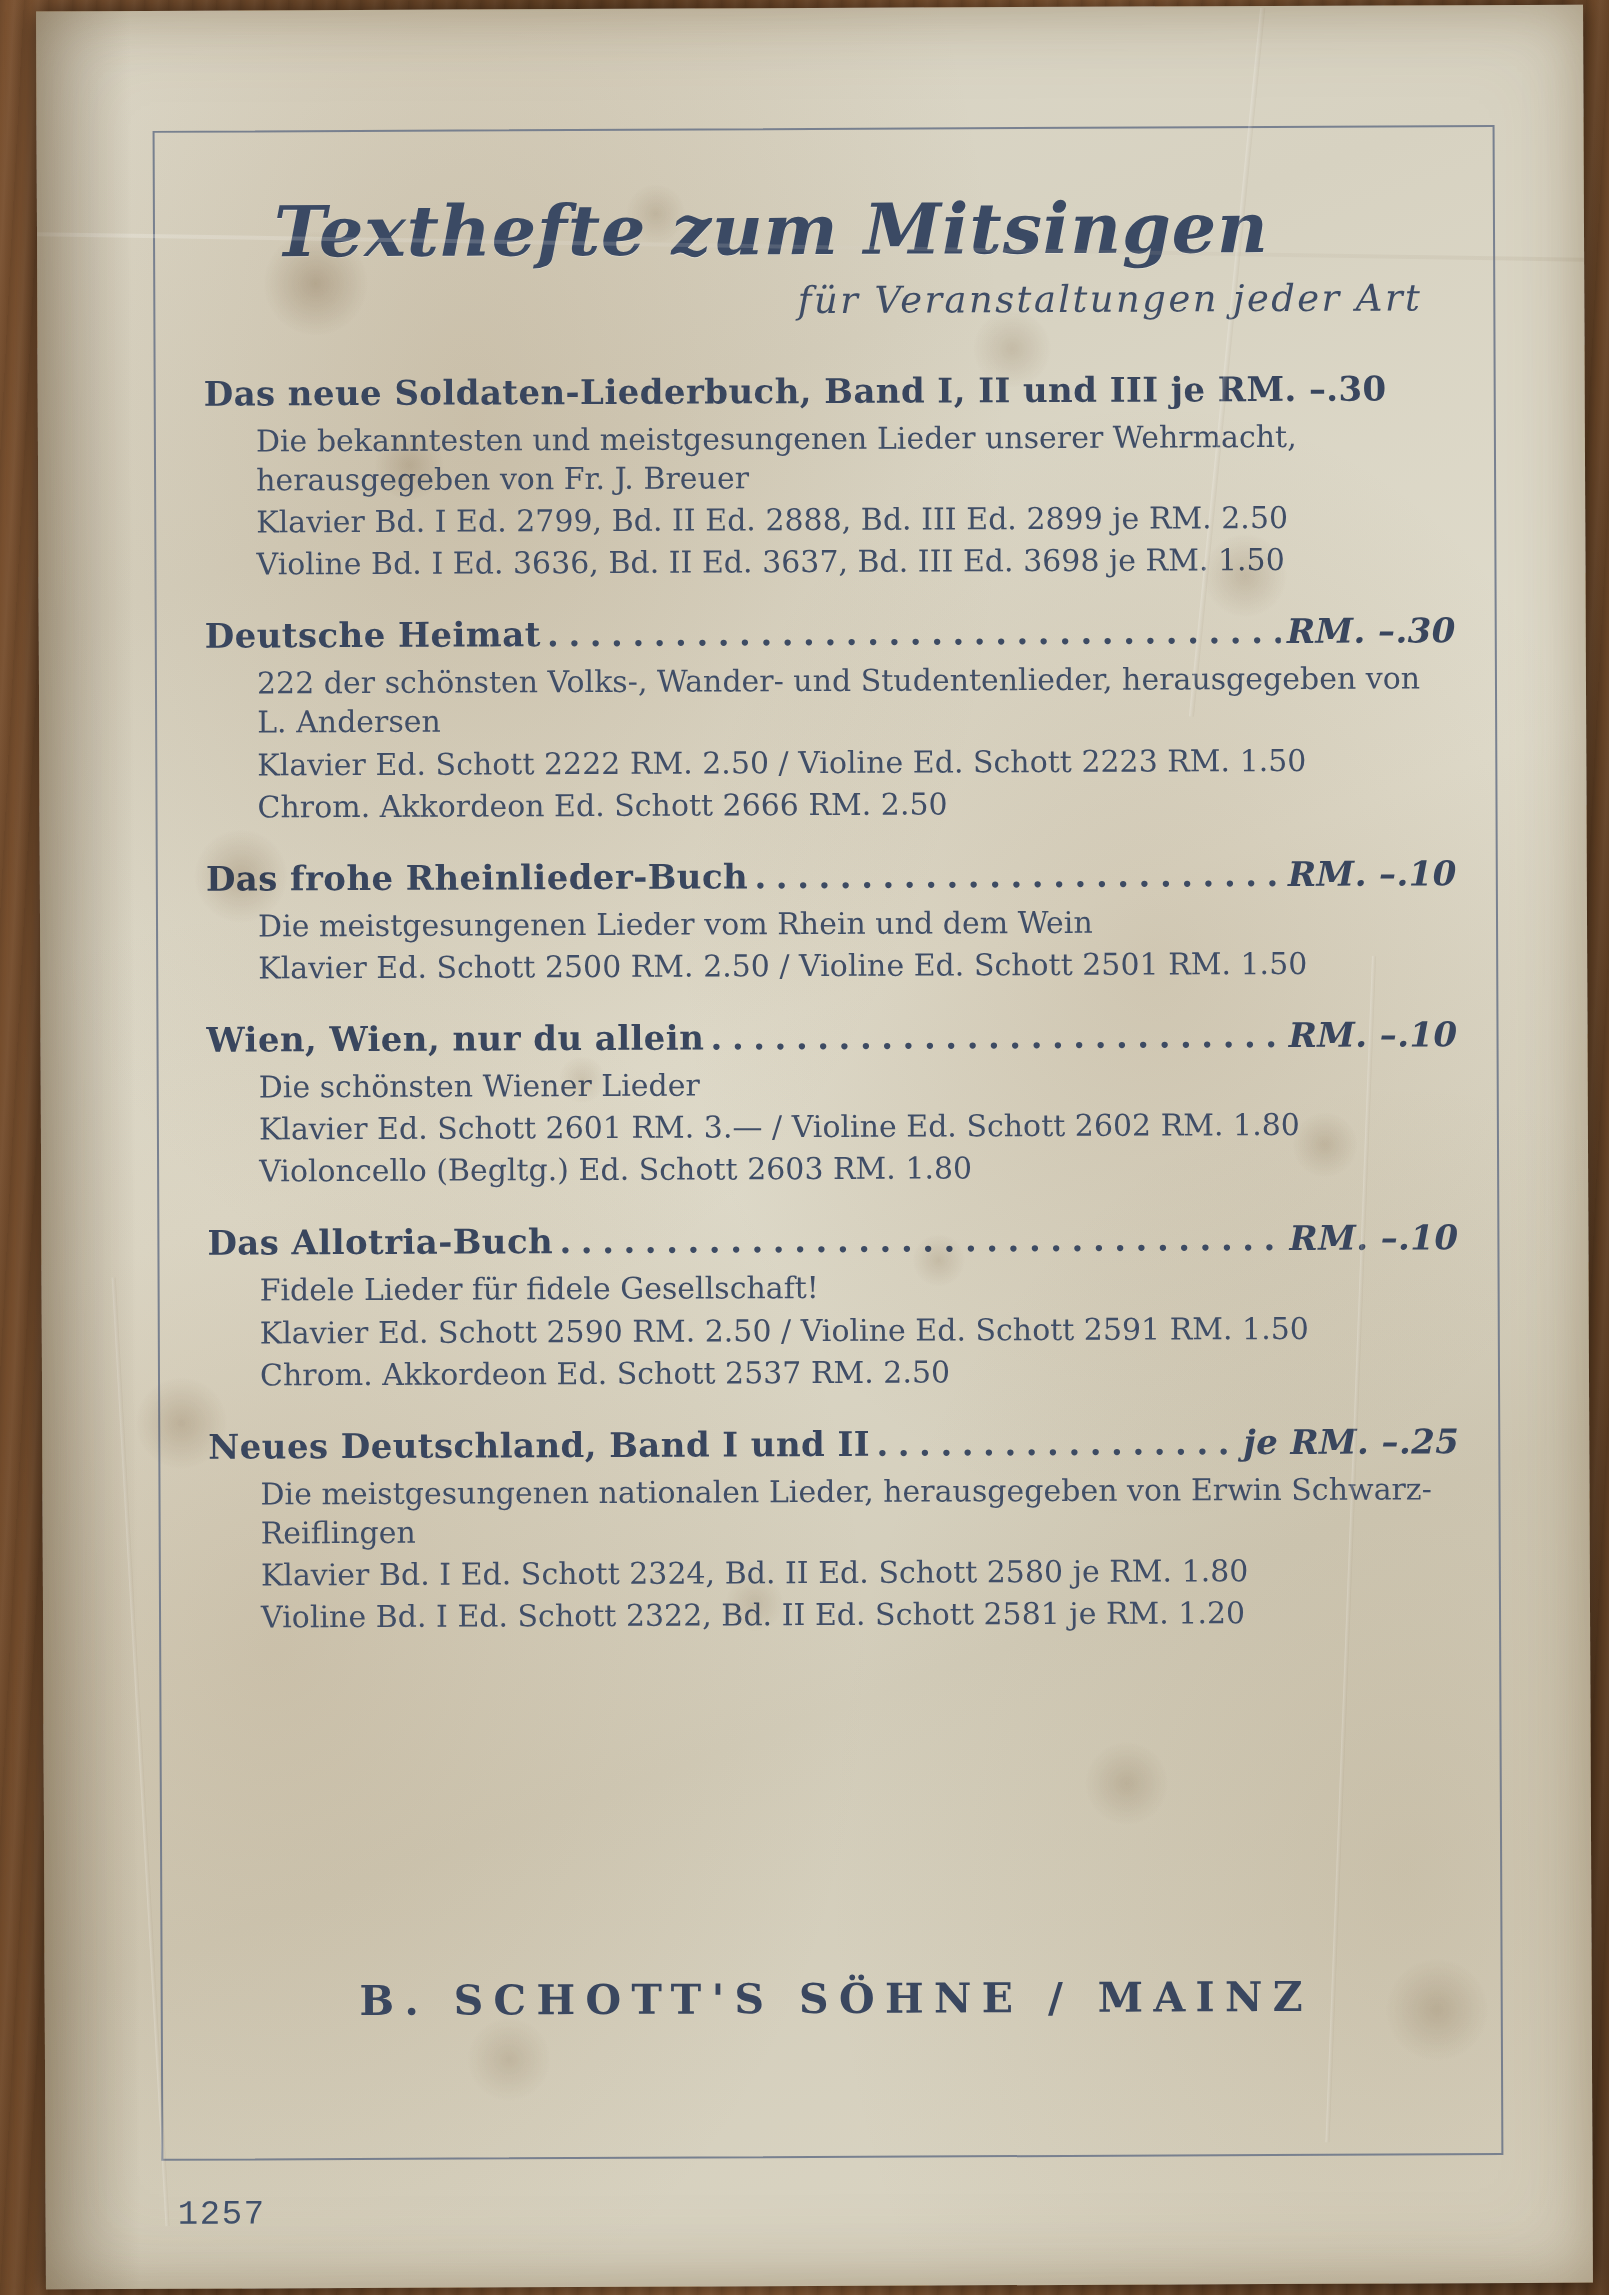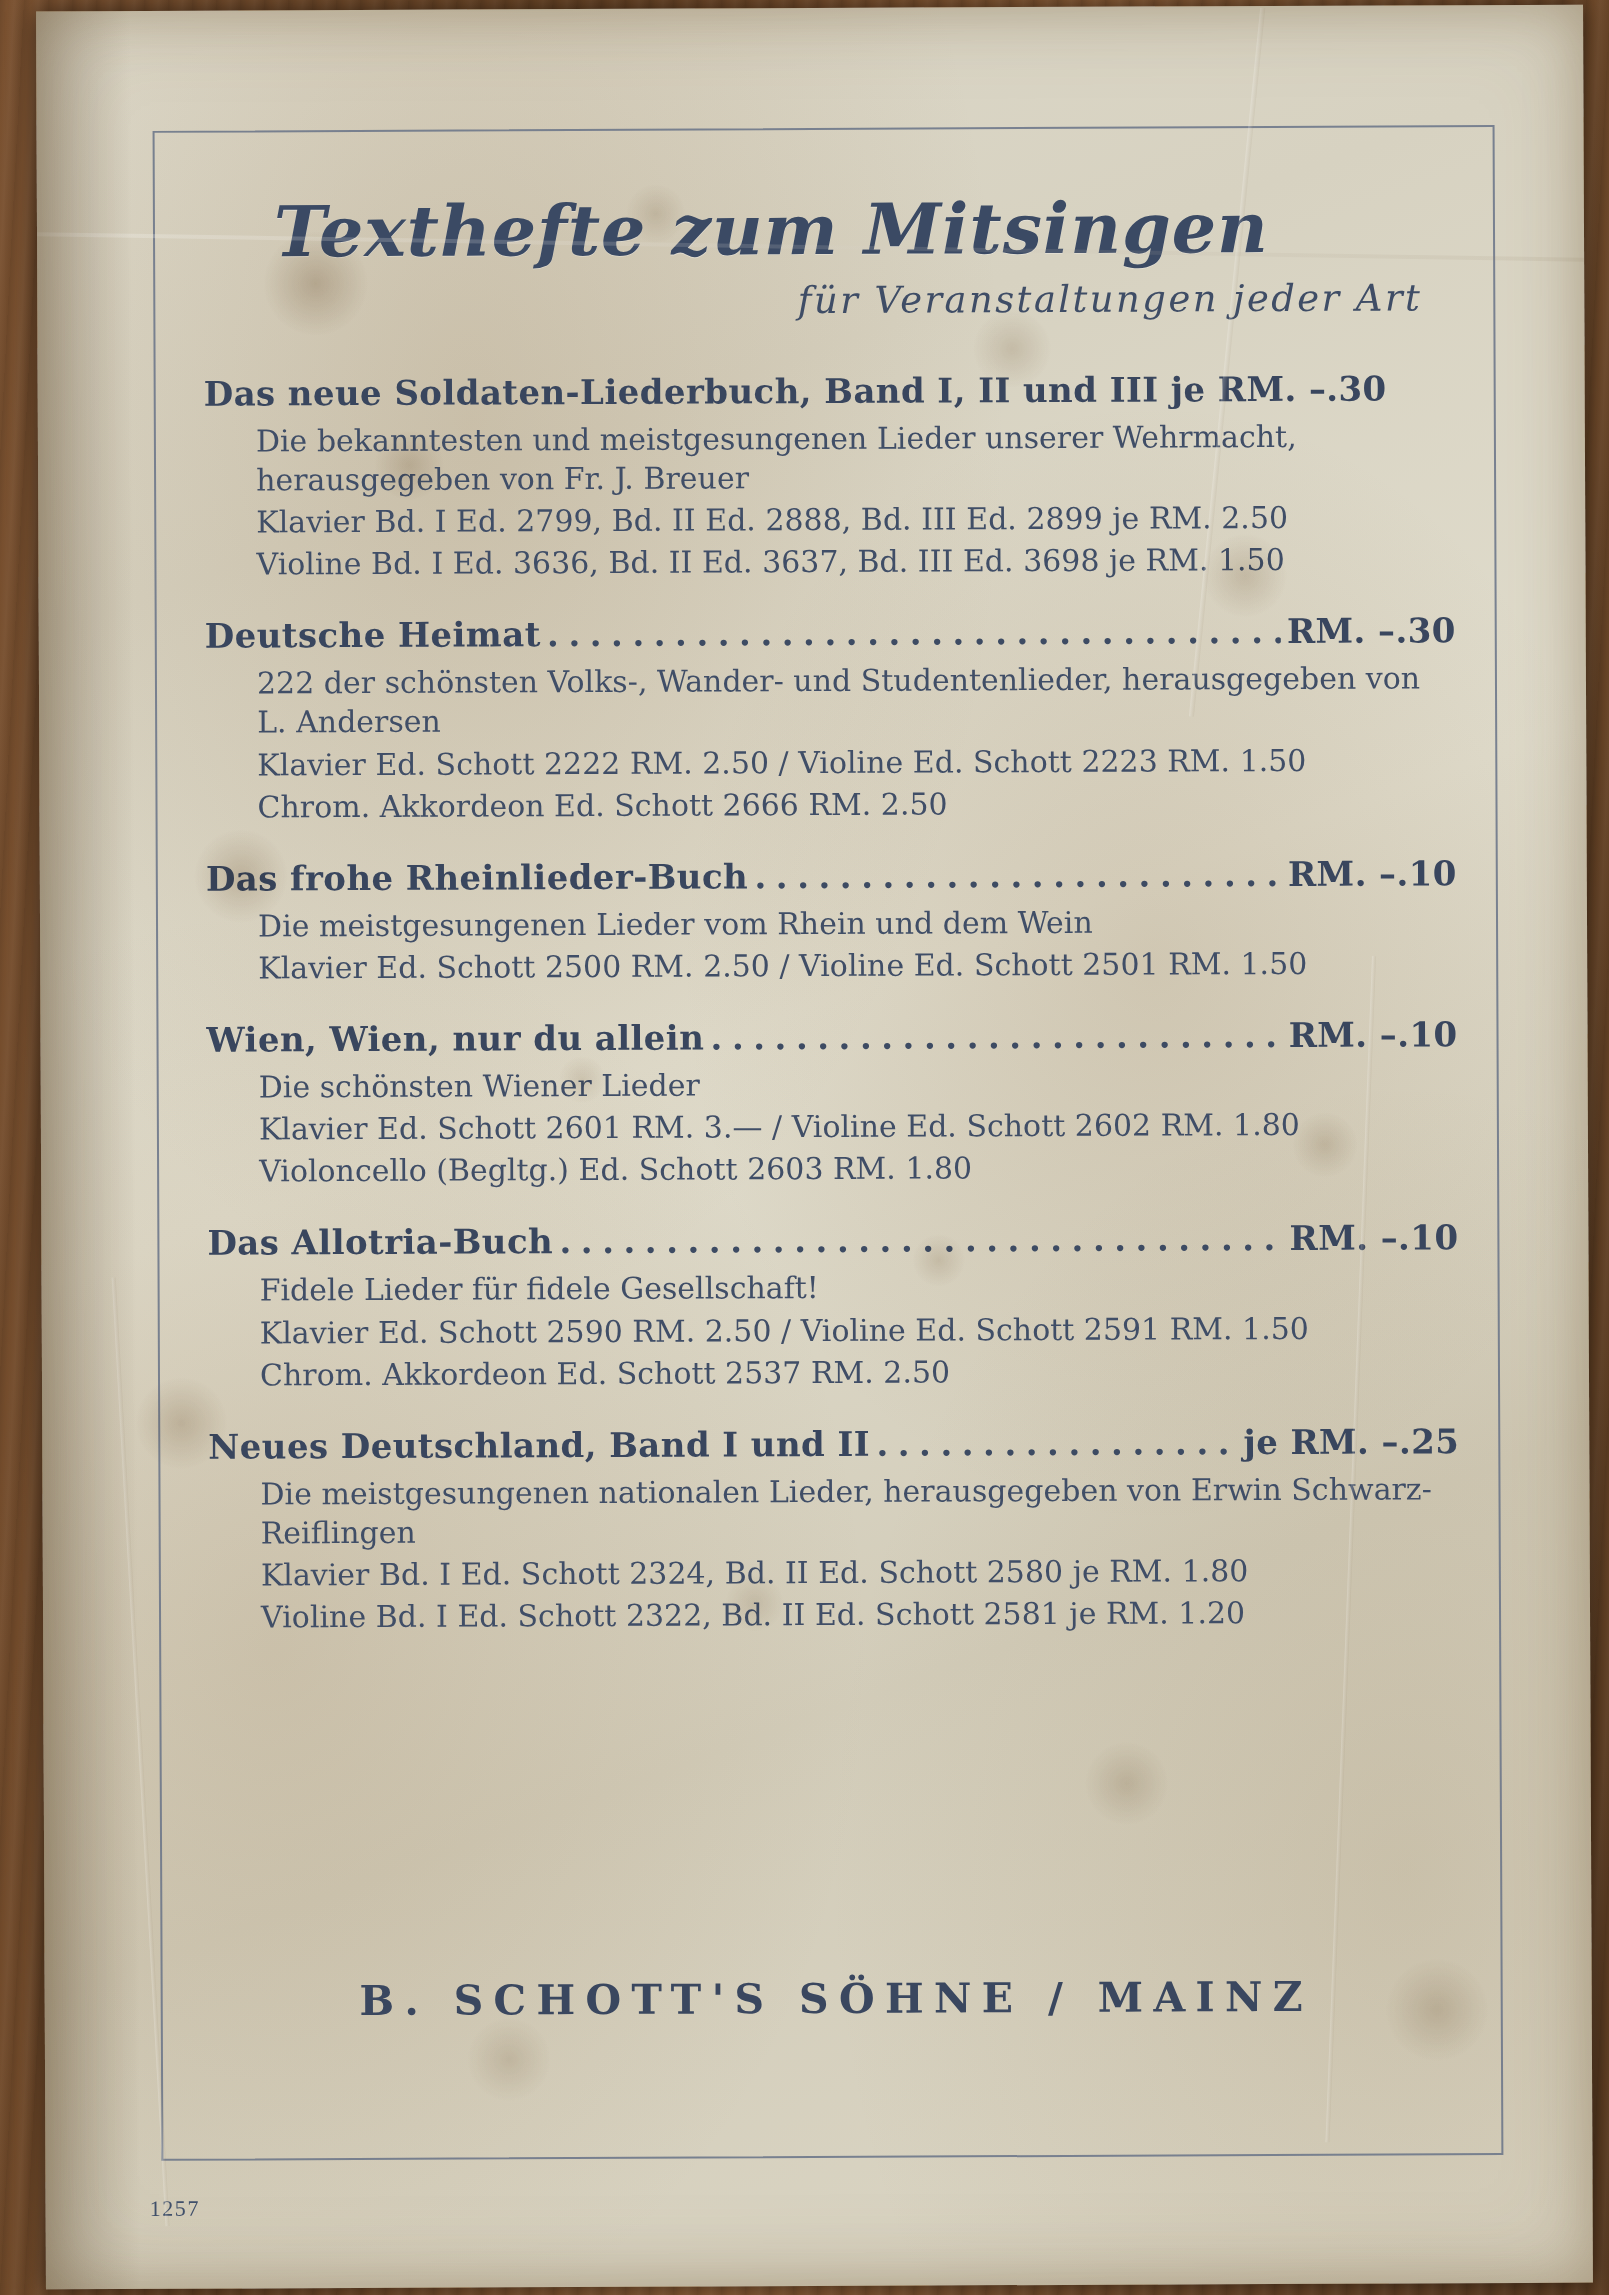--- a/index.html
+++ b/index.html
@@ -131,21 +131,21 @@
   .entry-title .t { flex: 0 0 auto; }
   .entry-title .leader {
     flex: 1 1 auto;
     overflow: hidden;
     white-space: nowrap;
     margin: 0 6.3px;
     letter-spacing: 9.5px;
     font-weight: bold;
     color: #3d4b63;
   }
-  .entry-title .price { flex: 0 0 auto; }
+  .entry-title .price { flex: 0 0 auto; font-style: italic; }
 
   .desc {
     font-family: "DejaVu Serif", serif;
     font-size: 30px;
     line-height: 1.30;
     color: #404e67;
     margin: 8px 0 0 52px;
     max-width: 1187px;
   }
 
@@ -165,24 +165,24 @@
     text-align: center;
     font-family: "DejaVu Serif", serif;
     font-weight: bold;
     font-size: 41px;
     letter-spacing: 10.3px;
     color: #3a475f;
   }
 
   #plate-number {
     position: absolute;
-    left: 104px;
+    left: 132px;
     top: 2185px;
-    font-family: Liberation Serif, serif;
-    font-size: 22px;
+    font-family: Liberation Mono, monospace;
+    font-size: 34px;
     letter-spacing: 1.6px;
     color: #40506a;
   }
 
   
   #spine-shade {
     position: absolute;
     left: 0; top: 0; width: 95px; height: 100%;
     background: linear-gradient(90deg, rgba(80,60,35,0.30), rgba(80,60,35,0));
     pointer-events: none;

